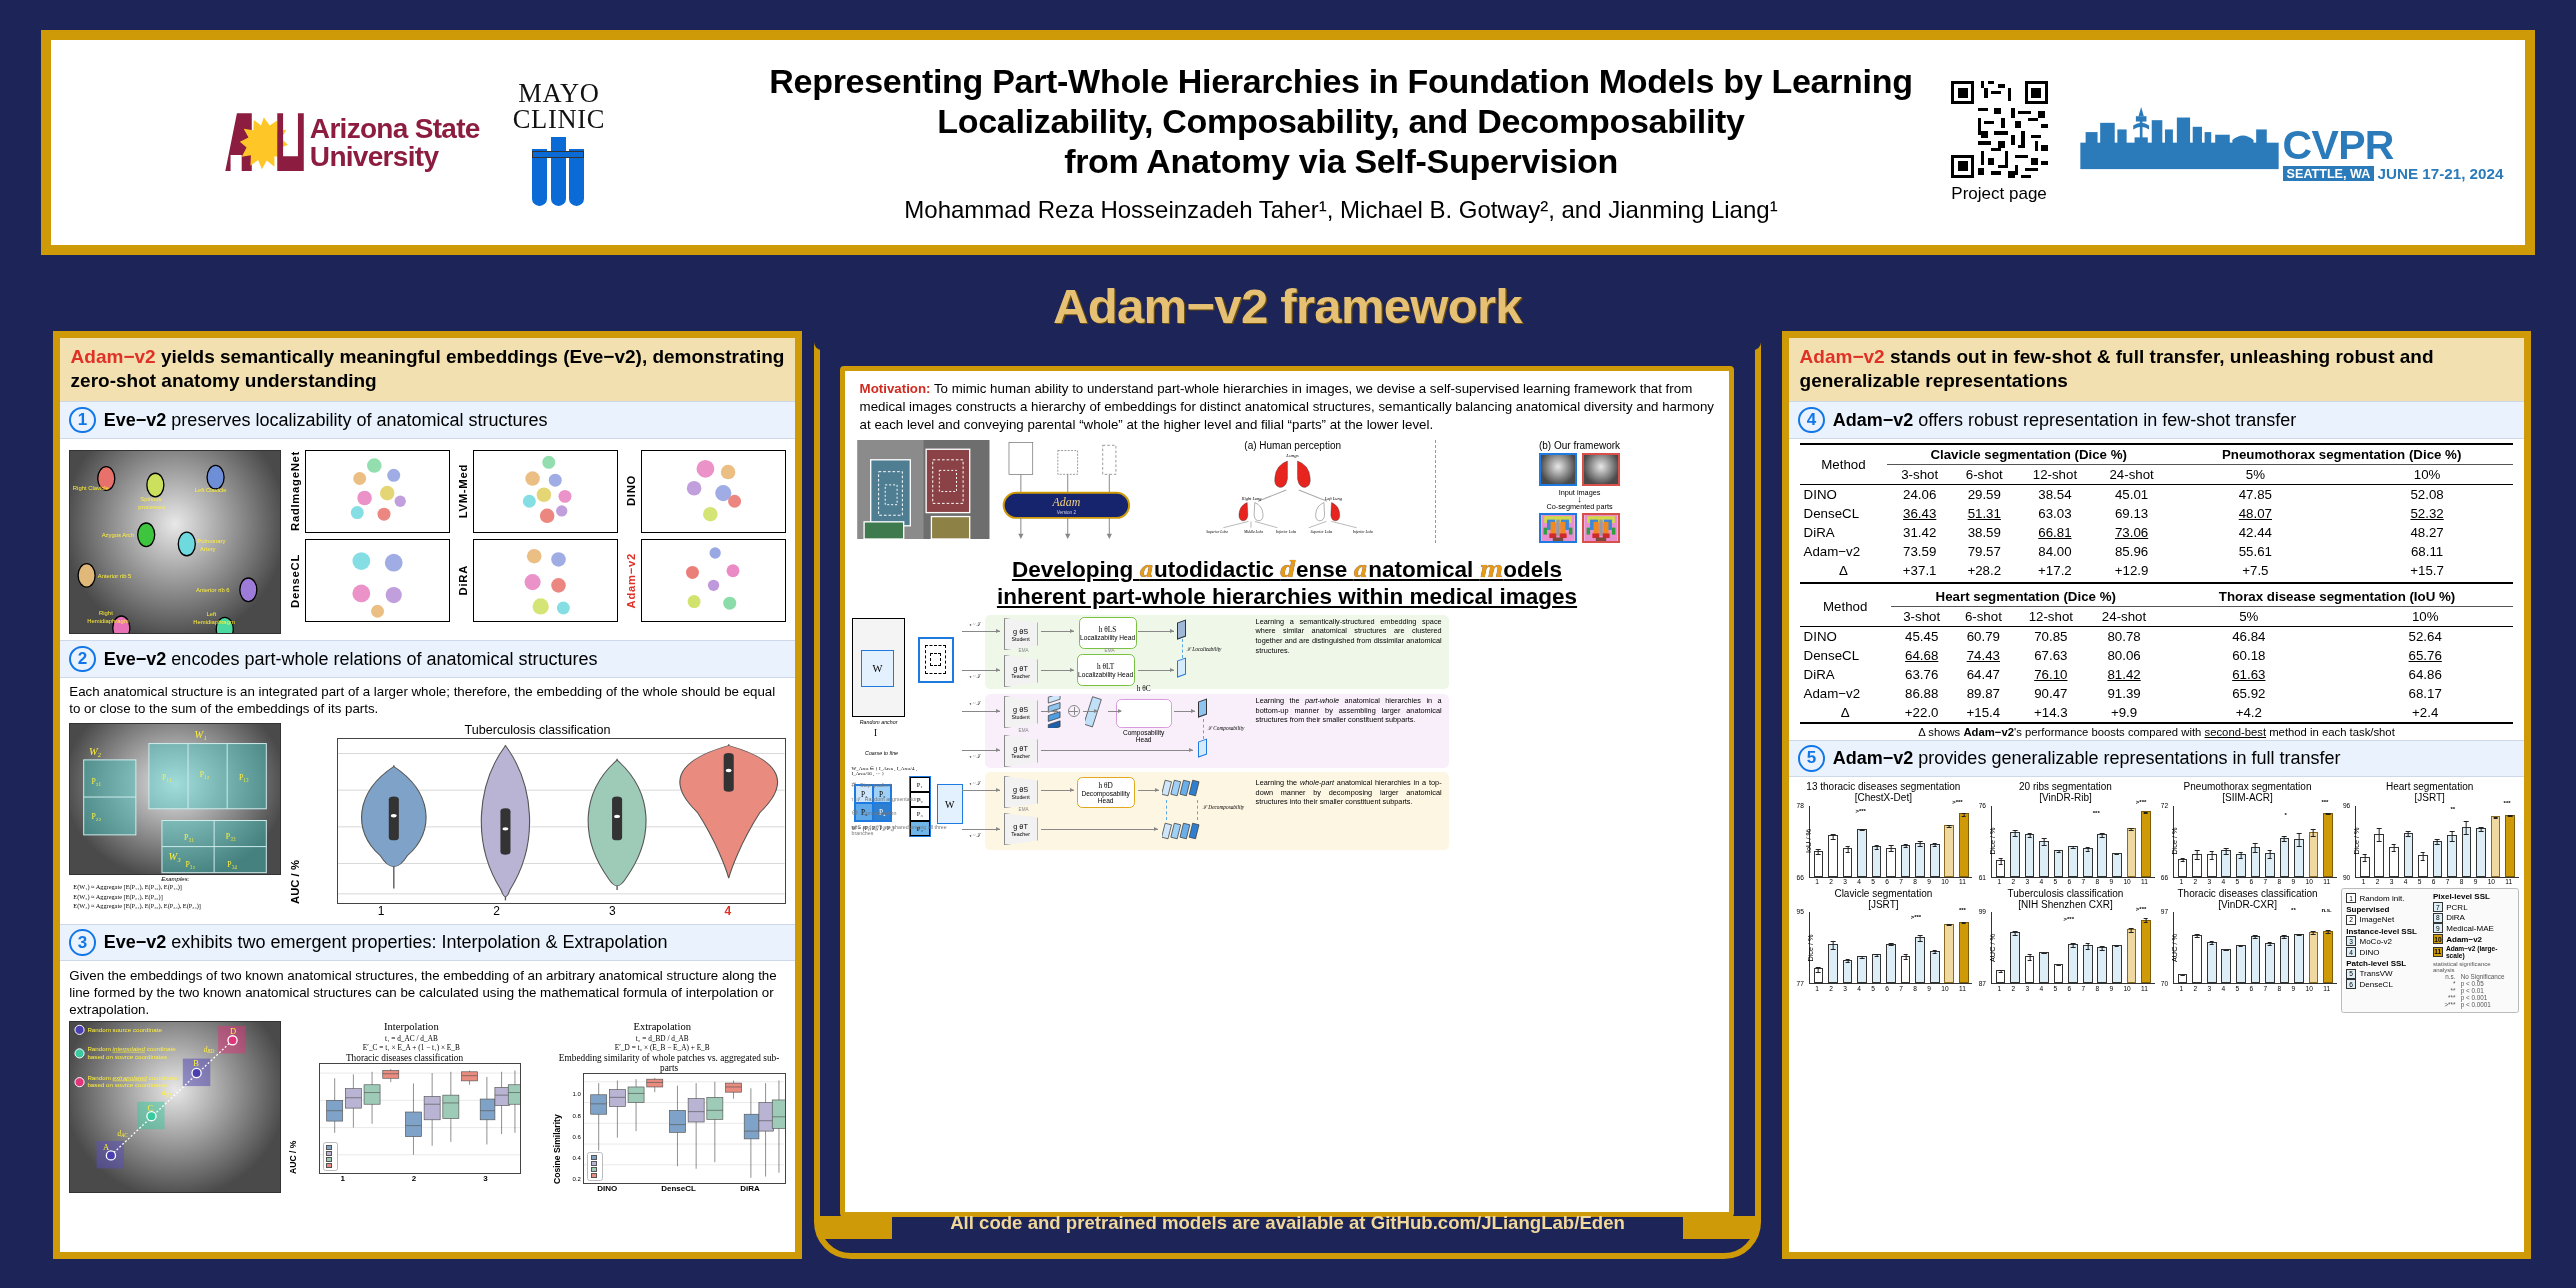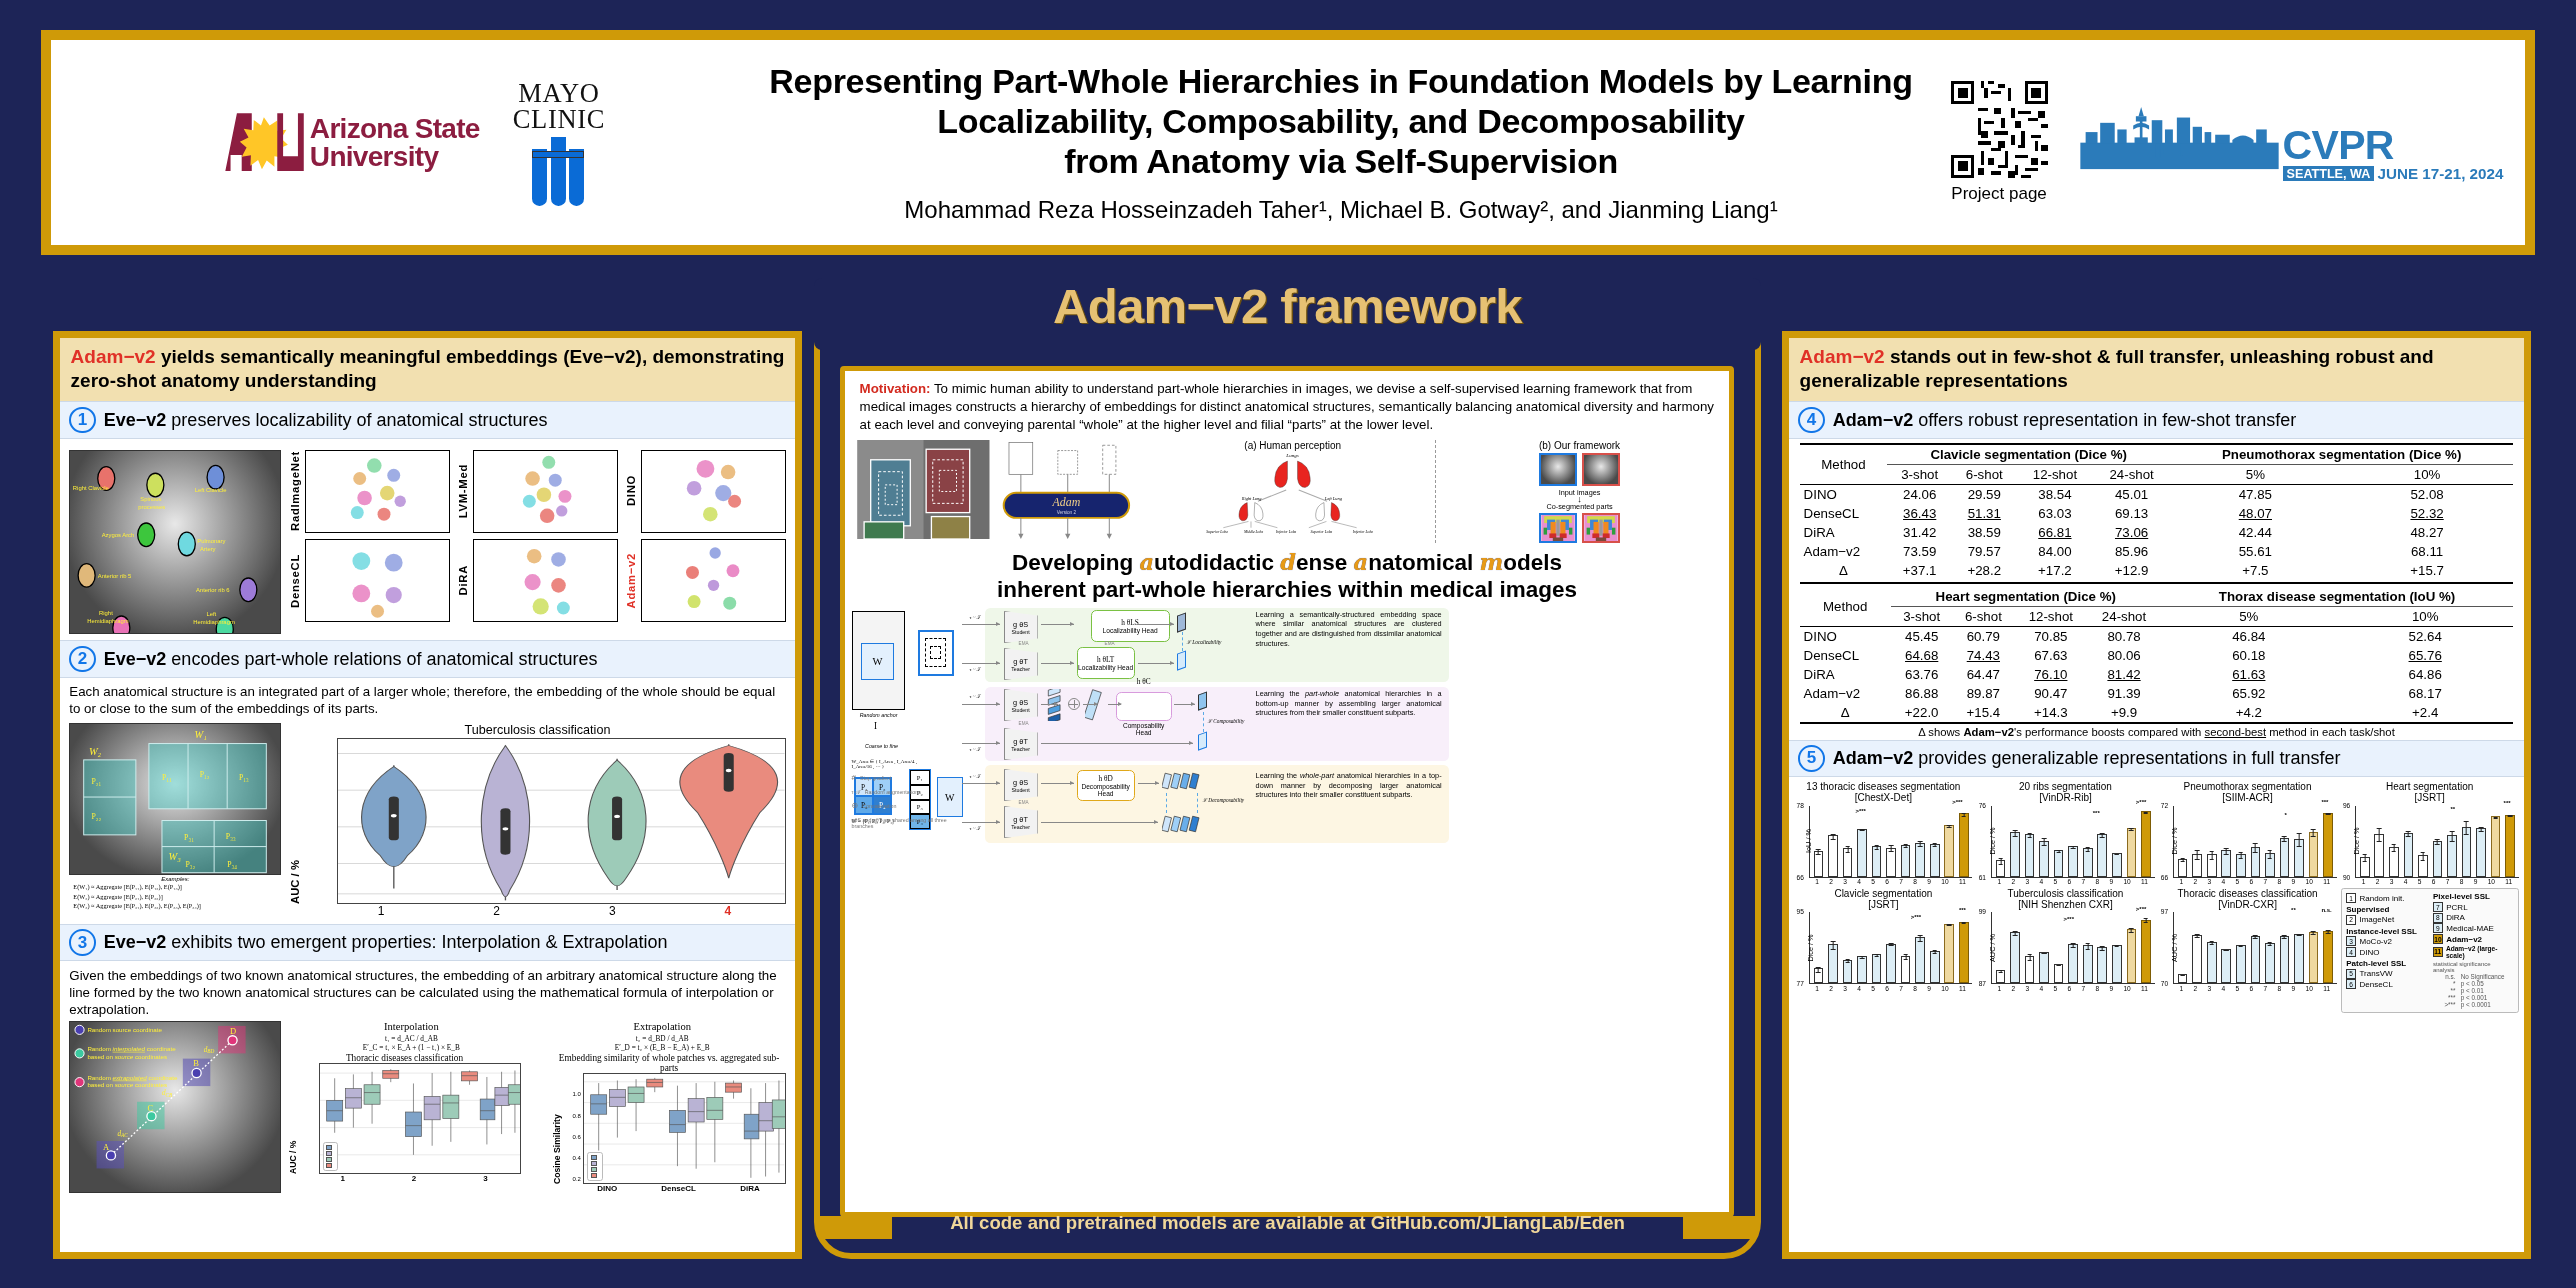--- a/index.html
+++ b/index.html
@@ -968,21 +968,21 @@
               <rect x="32" y="32" width="12" height="8" fill="#cf2b2b"></rect>
             <rect x="4" y="22" width="6" height="12" fill="#2e9e3e"></rect>
               <rect x="48" y="22" width="6" height="12" fill="#2e9e3e"></rect>
             <rect x="20" y="39" width="18" height="7" fill="#7a4a3a"></rect>
           </svg>
         </div>
       </div>
     </div>
   </div>
 
-  <div class="center-tagline" style="margin-top:2px;">
+  <div class="center-tagline" style="margin-top:9px;text-decoration:underline;">
     <div>
       <span>Developing </span><span class="adam-letter">a</span><span>utodidactic </span><span class="adam-letter">d</span><span>ense </span><span class="adam-letter">a</span><span>natomical </span><span class="adam-letter">m</span><span>odels</span>
     </div>
     <div>inherent part-whole hierarchies within medical images</div>
   </div>
 
   <div class="arch">
     <div class="band loc" style="left:133px;top:1.3px;width:464px;height:74px;"></div>
     <div class="band comp" style="left:133px;top:80px;width:464px;height:74px;"></div>
     <div class="band dec" style="left:133px;top:158px;width:464px;height:78px;"></div>
@@ -1014,21 +1014,21 @@
     <div style="position:absolute;left:85px;top:170px;width:26.5px;height:40px;border:1.3px solid #1e7ae0;background:#e3f0fd;display:flex;align-items:center;justify-content:center;font-size:10px;font-family:'Liberation Serif',serif;">W</div>
 
     <div class="trap" style="left:152px;top:4px;width:34px;height:32px;">
       <span>g θS</span>
       <span style="font-size:5.3px">Student</span>
     </div>
     <div class="trap" style="left:152px;top:41px;width:34px;height:32px;">
       <span>g θT</span>
       <span style="font-size:5.3px">Teacher</span>
     </div>
-    <div class="head" style="left:239px;top:2.7px;width:79px;height:32px;align-items:center;">
+    <div class="head" style="left:227px;top:2.7px;width:58px;height:32px;align-items:center;">
       <span style="font-size:7.3px;font-family:'Liberation Serif',serif;">h θLS</span>
       <span>Localizability Head</span>
     </div>
     <div class="head" style="left:225px;top:40px;width:58px;height:32px;">
       <span style="font-size:7.3px;font-family:'Liberation Serif',serif;">h θLT</span>
       <span>Localizability Head</span>
     </div>
     <div style="position:absolute;left:325px;top:6.6px;width:9.3px;height:17px;background:#9fb8d8;border:0.7px solid #333;transform:skewY(-20deg);"></div>
     <div style="position:absolute;left:325px;top:45px;width:9.3px;height:17px;background:#d6ebfb;border:0.7px solid #1e7ae0;transform:skewY(-20deg);"></div>
     <div style="position:absolute;left:330px;top:25px;width:1.3px;height:18.6px;border-left:1.3px dashed #5aa9e6;"></div>

